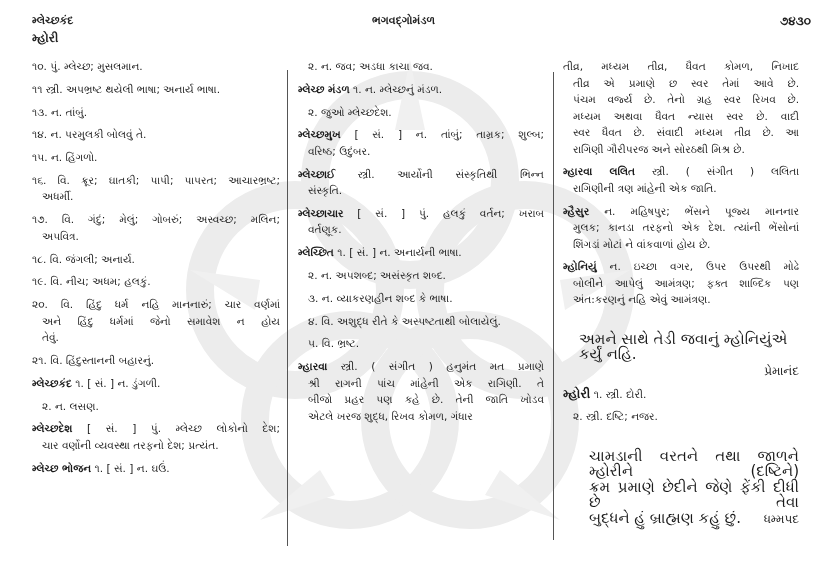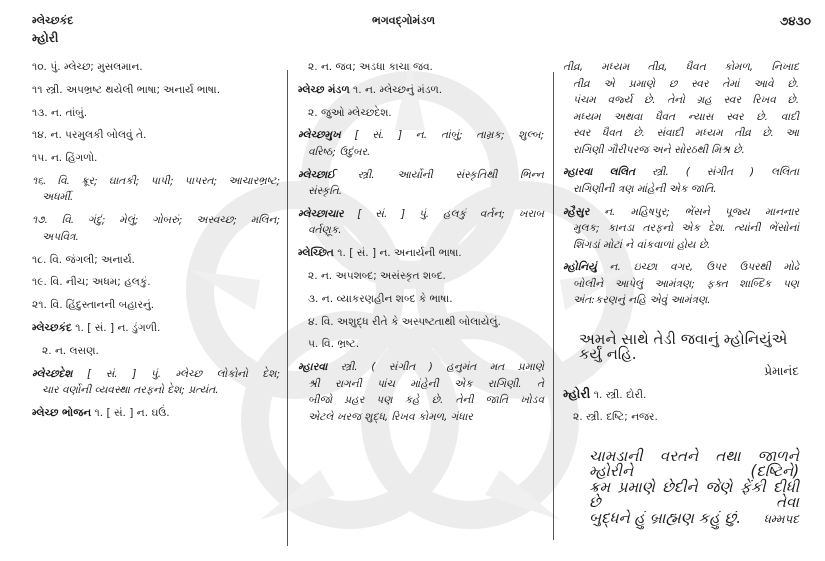--- a/index.html
+++ b/index.html
@@ -22,21 +22,21 @@
   .divider { position: absolute; width: 1px; background: #555; z-index: 2; }
   .div-1 { left: 287px; top: 70px; height: 476px; }
   .div-2 { left: 553px; top: 72px; height: 468px; }
 
   .entry { margin-bottom: 6.3px; }
   .indent { padding-left: 10px; }
   .hw { font-weight: bold; }
   .quote { font-size: 15px; padding-left: 16px; line-height: 15.5px; margin-top: 24px; }
   .attr { display: block; text-align: right; font-size: 12px; }
   .big-hw { font-weight: bold; font-size: 12.5px; }
-  .line { display: block; text-align: justify; text-align-last: justify; font-style: italic; }
+  .line { display: block; text-align: justify; text-align-last: justify; }
   .line.last { text-align-last: left; }
 </style>
 </head>
 <body>
 
 <svg class="watermark" viewBox="0 0 520 500">
   <g fill="none" stroke="#ececec" stroke-width="28">
     <circle cx="260" cy="140" r="95"></circle>
     <circle cx="145" cy="250" r="95"></circle>
     <circle cx="375" cy="250" r="95"></circle>
@@ -69,20 +69,25 @@
     <div class="entry">
       <span class="line"><span>૧૬. વિ. ક્રૂર; ઘાતકી; પાપી; પાપરત; આચારભ્રષ્ટ;</span></span>
       <span class="line last indent"><span>અધર્મી.</span></span>
     </div>
     <div class="entry">
       <span class="line"><span>૧૭. વિ.  ગંદું; મેલું; ગોબરું; અસ્વચ્છ; મલિન;</span></span>
       <span class="line last indent"><span>અપવિત્ર.</span></span>
     </div>
     <div class="entry"><span>૧૮. વિ. જંગલી; અનાર્ય.</span></div>
     <div class="entry"><span>૧૯. વિ. નીચ; અધમ; હલકું.</span></div>
+    <div class="entry">
+      <span class="line"><span>૨૦. વિ. હિંદુ ધર્મ નહિ માનનારું; ચાર વર્ણમાં</span></span>
+      <span class="line indent"><span>અને હિંદુ ધર્મમાં જેનો સમાવેશ ન હોય</span></span>
+      <span class="line last indent"><span>તેવું.</span></span>
+    </div>
     <div class="entry"><span>૨૧. વિ. હિંદુસ્તાનની બહારનું.</span></div>
     <div class="entry"><span class="hw">મ્લેચ્છકંદ</span><span> ૧. [ સં. ] ન. ડુંગળી.</span></div>
     <div class="entry indent"><span>૨. ન. લસણ.</span></div>
     <div class="entry">
       <span class="line"><span class="hw">મ્લેચ્છદેશ</span><span> [ સં. ]  પું.  મ્લેચ્છ લોકોનો દેશ;</span></span>
       <span class="line last indent"><span>ચાર વર્ણોની વ્યવસ્થા તરફનો દેશ; પ્રત્યંત.</span></span>
     </div>
     <div class="entry"><span class="hw">મ્લેચ્છ ભોજન</span><span> ૧. [ સં. ] ન. ઘઉં.</span></div>
   </div>
 <div class="col col-2">
@@ -136,14 +141,14 @@
       <span class="line indent"><span>બોલીને આપેલું આમંત્રણ; ફક્ત શાબ્દિક પણ</span></span>
       <span class="line last indent"><span>અંત:કરણનું નહિ એવું આમંત્રણ.</span></span>
       <div class="quote">અમને સાથે તેડી જવાનું મ્હોનિયુંએ કર્યું નહિ.</div>
       <span class="attr">પ્રેમાનંદ</span>
     </div>
     <div class="entry"><span class="big-hw">મ્હોરી</span><span> ૧. સ્ત્રી. દોરી.</span></div>
     <div class="entry indent"><span>૨. સ્ત્રી. દષ્ટિ; નજર.</span><div class="quote">
         <span class="line">ચામડાની વરતને તથા જાળને મ્હોરીને (દષ્ટિને)</span>
         <span class="line">ક્રમ પ્રમાણે છેદીને જેણે ફેંકી દીધી છે તેવા</span>
         <span class="line last">બુદ્ધને હું બ્રાહ્મણ કહું છું.</span>
-      </div><span class="attr" style="margin-top: -15.5px; font-style: italic;">ધમ્મપદ</span></div>
+      </div><span class="attr" style="margin-top: -15.5px;">ધમ્મપદ</span></div>
   </div>
 
 </body></html>

